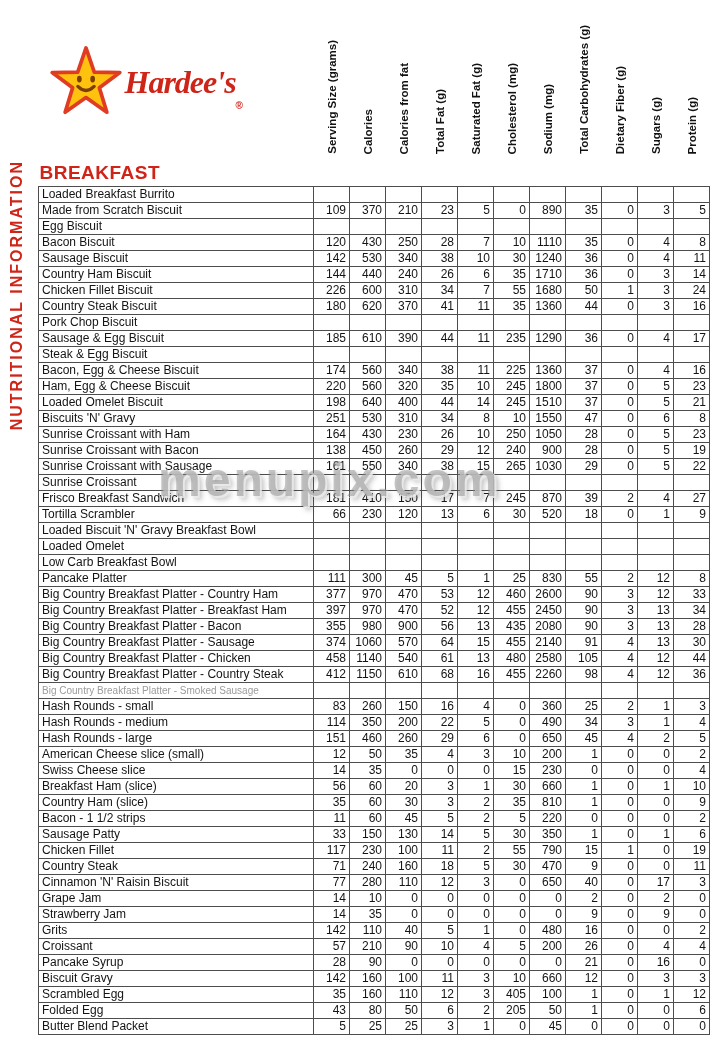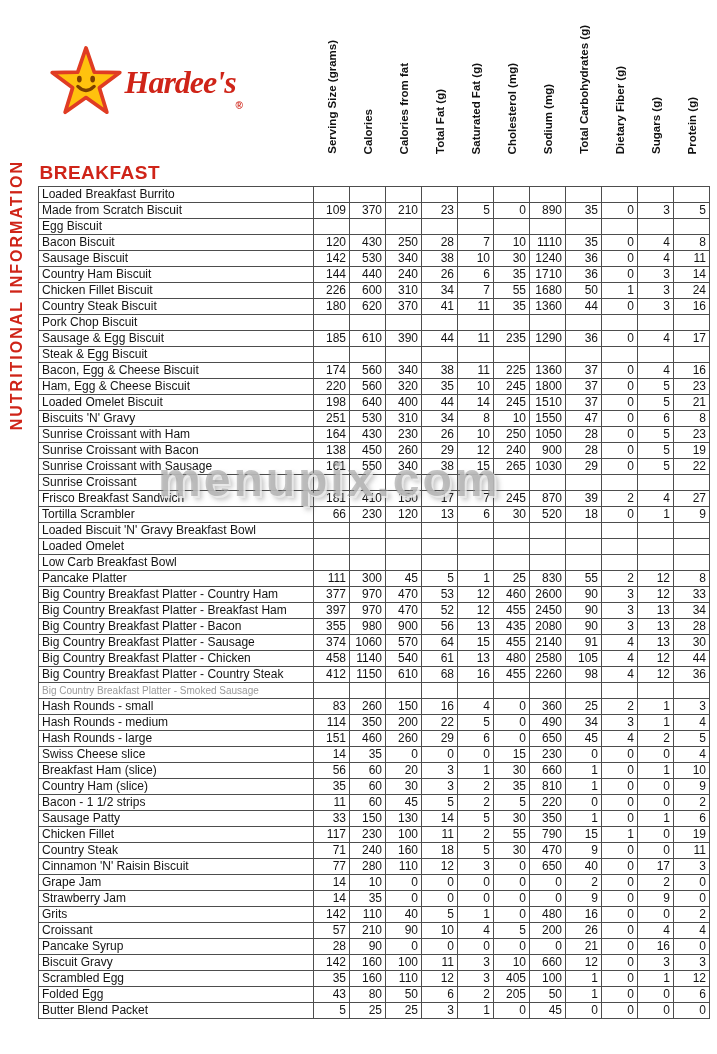--- a/index.html
+++ b/index.html
@@ -587,20 +587,34 @@
           <td class="val">29</td>
           <td class="val">6</td>
           <td class="val">0</td>
           <td class="val">650</td>
           <td class="val">45</td>
           <td class="val">4</td>
           <td class="val">2</td>
           <td class="val">5</td>
         </tr>
         <tr class="item-row">
+          <td class="item-name">American Cheese slice (small)</td>
+          <td class="val">12</td>
+          <td class="val">50</td>
+          <td class="val">35</td>
+          <td class="val">4</td>
+          <td class="val">3</td>
+          <td class="val">10</td>
+          <td class="val">200</td>
+          <td class="val">1</td>
+          <td class="val">0</td>
+          <td class="val">0</td>
+          <td class="val">2</td>
+        </tr>
+        <tr class="item-row">
           <td class="item-name">Swiss Cheese slice</td>
           <td class="val">14</td>
           <td class="val">35</td>
           <td class="val">0</td>
           <td class="val">0</td>
           <td class="val">0</td>
           <td class="val">15</td>
           <td class="val">230</td>
           <td class="val">0</td>
           <td class="val">0</td>

